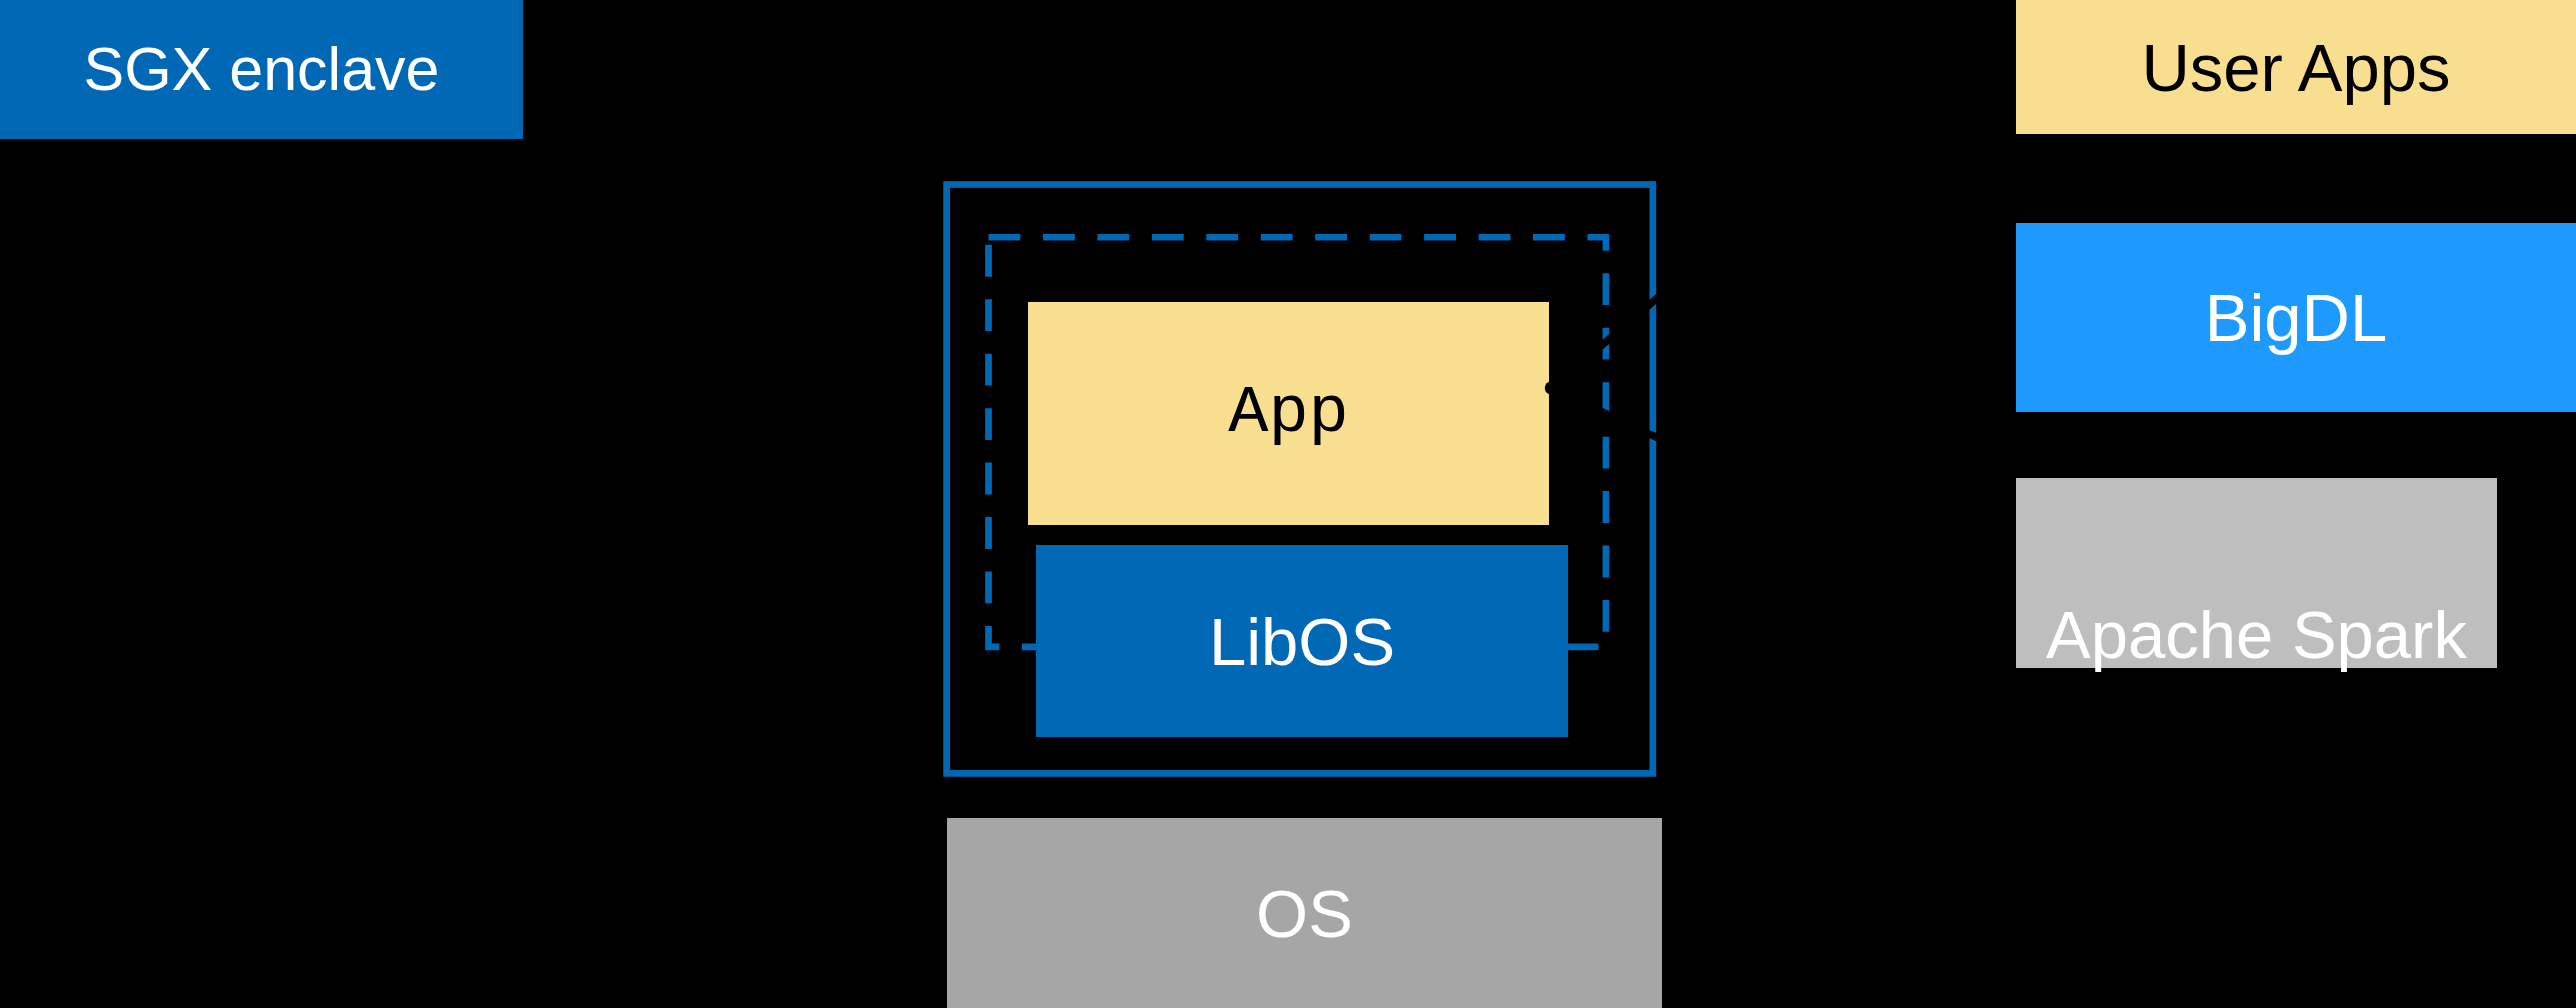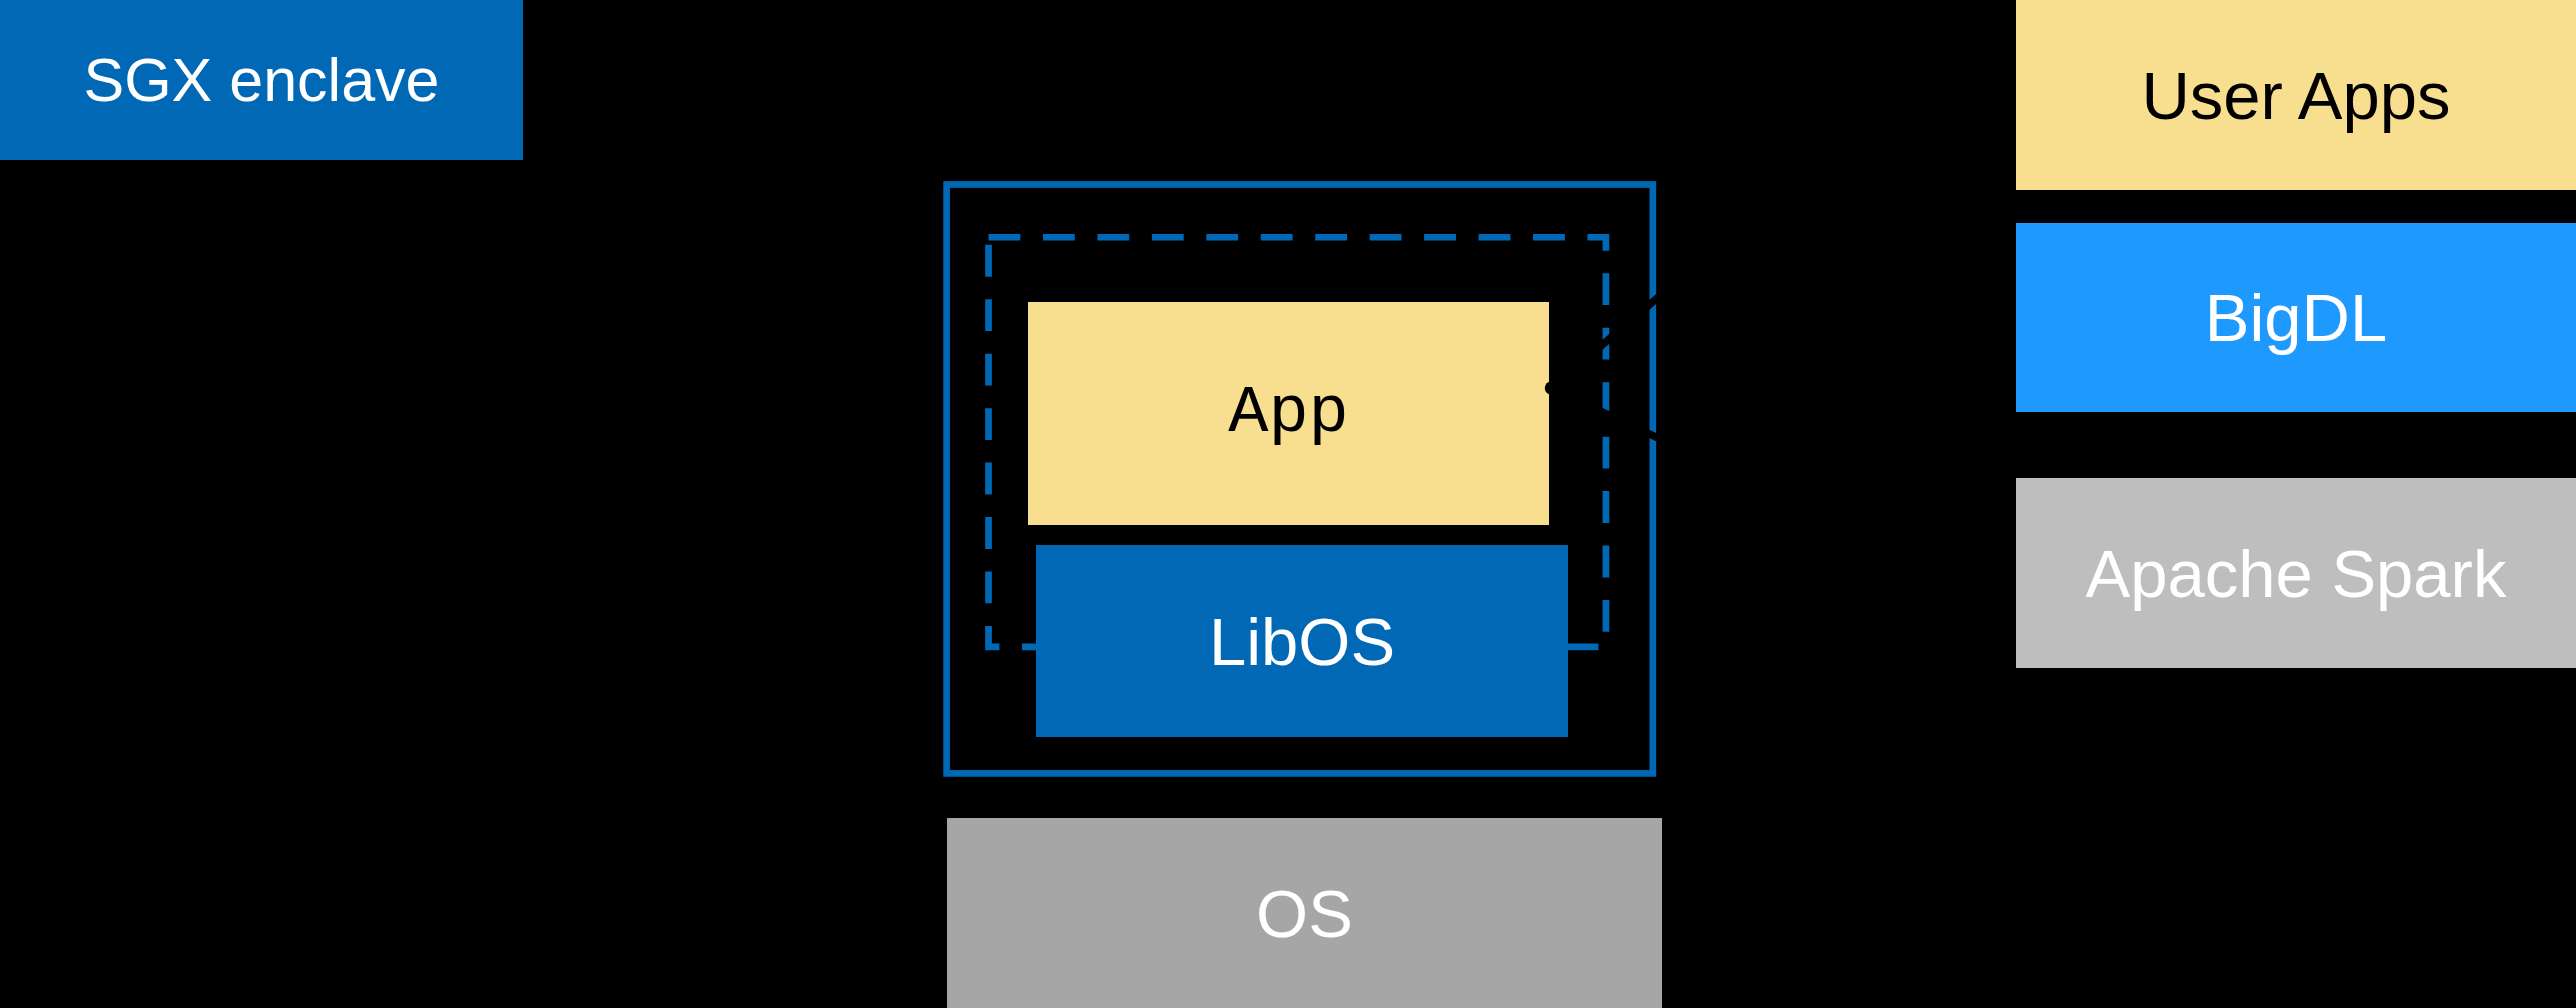--- a/index.html
+++ b/index.html
@@ -20,34 +20,34 @@
     font-family:"Liberation Sans", sans-serif;
     position:relative;
   }
   .canvas{position:absolute;inset:0;width:2576px;height:1009px;}
   .layer{position:absolute;left:0;top:0;width:2576px;height:1009px;}
   .box{
     position:absolute;
     display:flex;align-items:center;justify-content:center;
     font-size:67px;line-height:1;white-space:nowrap;
   }
-  .sgx-box{left:0;top:500;width:523px;height:160px;background:var(--intel-blue);
+  .sgx-box{left:0;top:500;width:523px;height:139px;background:var(--intel-blue);
            color:var(--text-light);font-size:61px;}
   .app-box{left:1028px;top:302px;width:521px;height:223px;background:var(--yellow);
            color:var(--text-dark);font-family:Liberation Mono, monospace;}
   .libos-box{left:1036px;top:545px;width:532px;height:192px;background:var(--intel-blue);
            color:var(--text-light);}
   .os-box{left:947px;top:818px;width:715px;height:190px;background:var(--gray-os);
            color:var(--text-light);font-weight:400;}
-  .ua-box{left:2016px;top:0;width:560px;height:190px;background:var(--yellow);
+  .ua-box{left:2016px;top:0;width:560px;height:134px;background:var(--yellow);
            color:var(--text-dark);}
   .bigdl-box{left:2016px;top:223px;width:560px;height:189px;background:var(--bright-blue);
            color:var(--text-light);}
-  .spark-box{left:2016px;top:478px;width:560px;height:190px;background:var(--gray-spark);
-           color:var(--text-light);}
+  .spark-box{left:2016px;top:478px;width:481px;height:190px;background:var(--gray-spark);
+           color:var(--text-light);align-items:flex-end;}
   svg{position:absolute;left:0;top:0;}
 </style>
 </head>
 <body>
 
 <div class="canvas">
 
   <svg class="layer" width="2576" height="1009" viewBox="0 0 3075 1204">
     <rect x="1130" y="220" width="843" height="703" fill="none" stroke="var(--intel-blue)" stroke-width="8"></rect>
     <rect x="1180" y="283" width="737" height="489" fill="none" stroke="var(--intel-blue)" stroke-width="8" stroke-dasharray="38 27"></rect>

